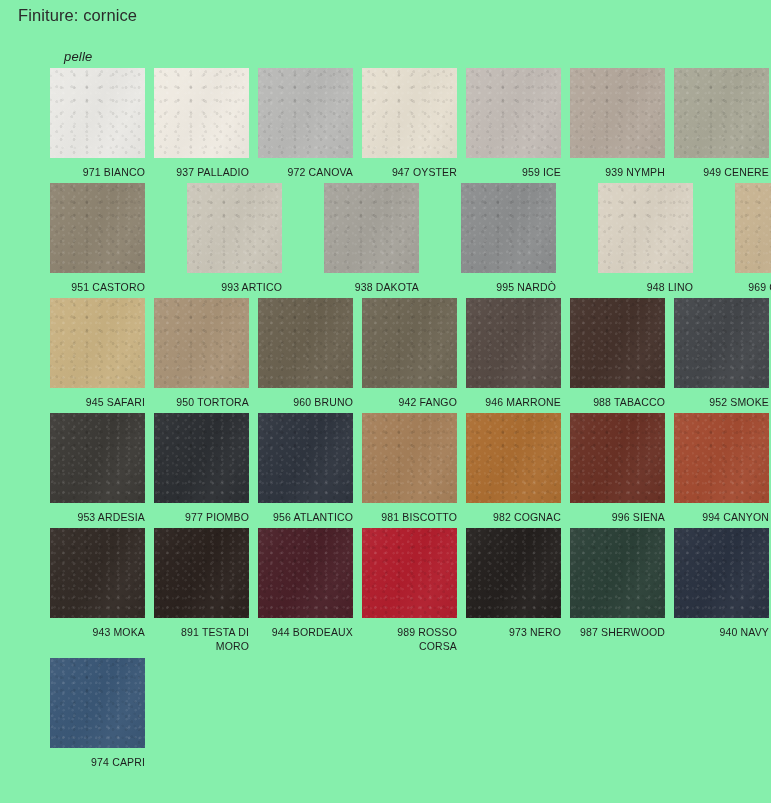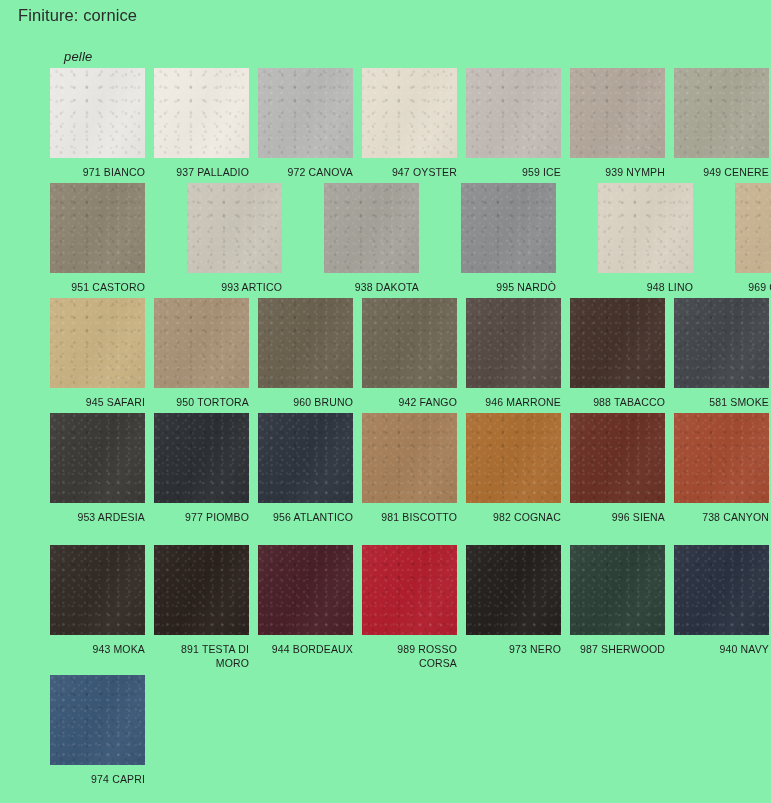--- a/index.html
+++ b/index.html
@@ -60,21 +60,21 @@
   }
 
   .row {
     display: flex;
     flex-direction: row;
     align-items: flex-start;
   }
   .row-1 { height: 115px; }
   .row-2 { height: 115px; gap: 33px; }
   .row-3 { height: 115px; }
-  .row-4 { height: 132px; }
+  .row-4 { height: 115px; }
   .row-5 { height: 130px; }
   .row-6 { height: 120px; }
 
   .cell {
     width: 95px;
     margin-right: 9px;
     flex: 0 0 95px;
     text-align: right;
   }
 
@@ -212,21 +212,21 @@
         <div class="cell">
           <div class="swatch" style="background-color: rgb(86, 74, 68);"></div>
           <div class="swatch-label">946 MARRONE</div>
         </div>
         <div class="cell">
           <div class="swatch" style="background-color: rgb(69, 50, 43);"></div>
           <div class="swatch-label">988 TABACCO</div>
         </div>
         <div class="cell">
           <div class="swatch" style="background-color: rgb(67, 70, 74);"></div>
-          <div class="swatch-label">581 SMOKE</div>
+          <div class="swatch-label">952 SMOKE</div>
         </div>
       </div>
       <div class="row row-4">
         <div class="cell">
           <div class="swatch" style="background-color: rgb(60, 58, 54);"></div>
           <div class="swatch-label">953 ARDESIA</div>
         </div>
         <div class="cell">
           <div class="swatch" style="background-color: rgb(44, 47, 51);"></div>
           <div class="swatch-label">977 PIOMBO</div>
@@ -242,21 +242,21 @@
         <div class="cell">
           <div class="swatch" style="background-color: rgb(171, 109, 49);"></div>
           <div class="swatch-label">982 COGNAC</div>
         </div>
         <div class="cell">
           <div class="swatch" style="background-color: rgb(106, 49, 37);"></div>
           <div class="swatch-label">996 SIENA</div>
         </div>
         <div class="cell">
           <div class="swatch" style="background-color: rgb(163, 75, 49);"></div>
-          <div class="swatch-label">738 CANYON</div>
+          <div class="swatch-label">994 CANYON</div>
         </div>
       </div>
       <div class="row row-5">
         <div class="cell">
           <div class="swatch" style="background-color: rgb(51, 43, 38);"></div>
           <div class="swatch-label">943 MOKA</div>
         </div>
         <div class="cell">
           <div class="swatch" style="background-color: rgb(43, 34, 30);"></div>
           <div class="swatch-label">891 TESTA DI MORO</div>

